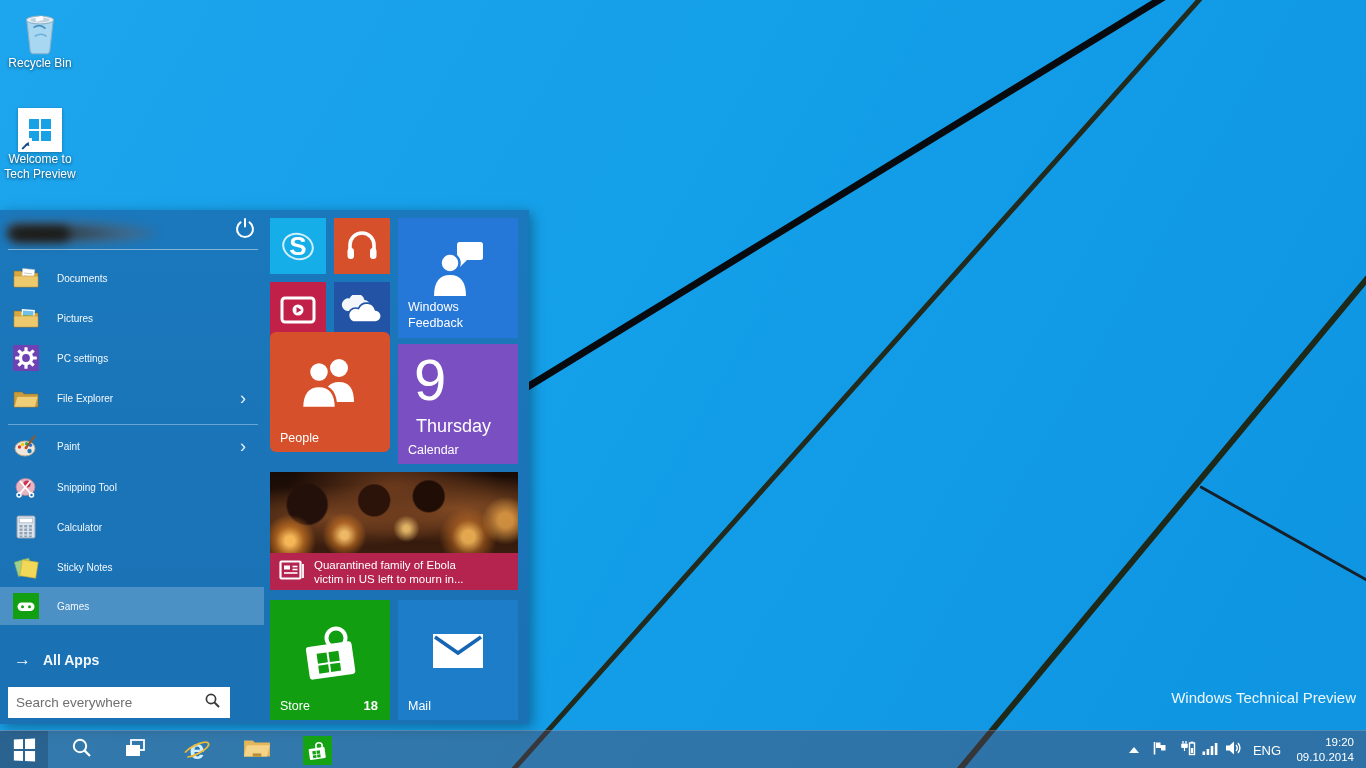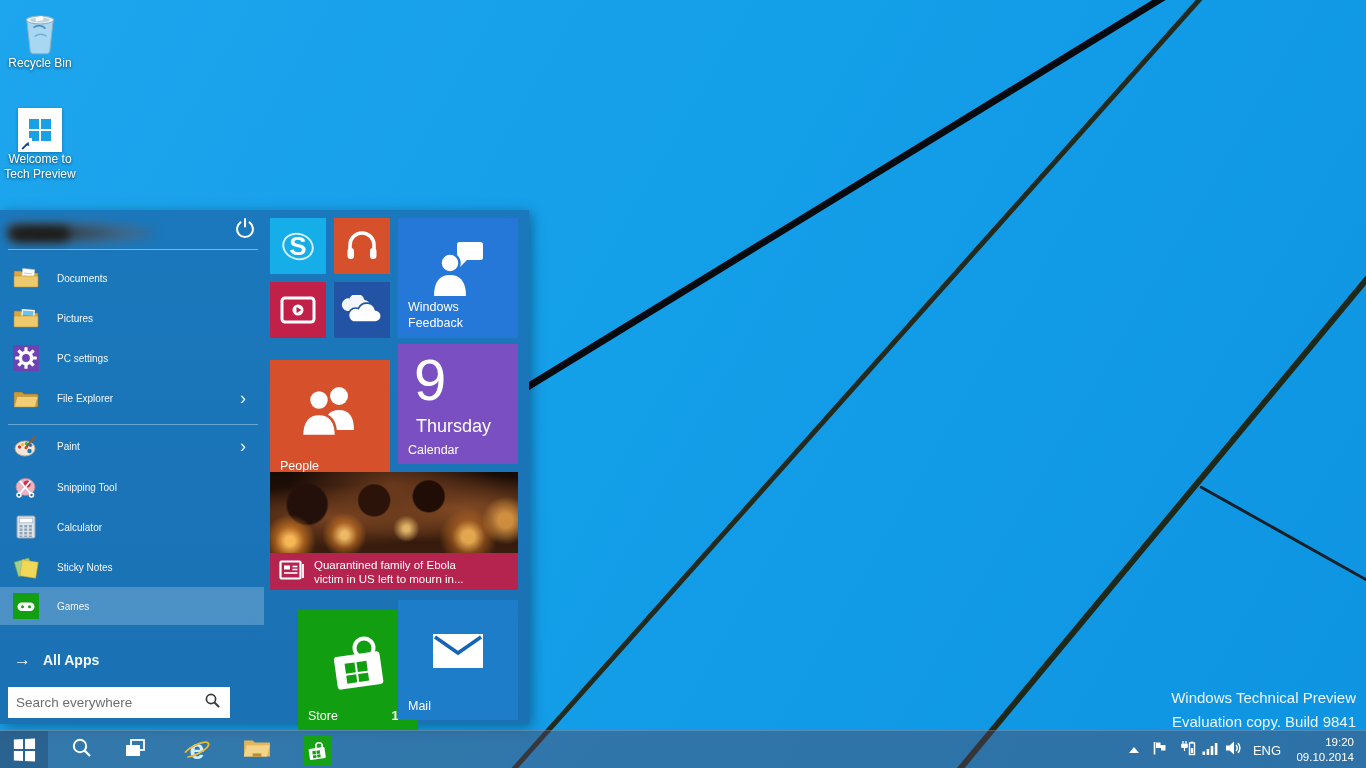--- a/index.html
+++ b/index.html
@@ -103,21 +103,21 @@
   .t-center { position:absolute; inset:0; display:flex; align-items:center; justify-content:center; }
   #tile-skype { left:270px; top:8px; width:56px; height:56px; background:#16aee8; }
   #skype-ring { position:absolute; left:12px; top:15px; width:32px; height:27px;
     border:2px solid rgba(255,255,255,.8); border-radius:50%; transform:rotate(18deg); }
   #tile-skype b { font-size:26px; font-weight:bold; }
   #tile-music { left:334px; top:8px; width:56px; height:56px; background:#d6502b; }
   #tile-feedback { left:398px; top:8px; width:120px; height:120px; background:#2577d8; }
   #tile-feedback .t-label { line-height:16px; }
   #tile-video { left:270px; top:72px; width:56px; height:56px; background:#c12049; }
   #tile-onedrive { left:334px; top:72px; width:56px; height:56px; background:#2353a4; }
-  #tile-people { left:270px; top:150px; width:120px; height:120px; background:#d6502b; }
+  #tile-people { left:270px; top:122px; width:120px; height:120px; background:#d6502b;border-radius:6px; }
   #tile-calendar { left:398px; top:134px; width:120px; height:120px; background:#7a4fc1; }
   #cal-day { position:absolute; left:16px; top:2px; font-size:58px; font-weight:300; }
   #cal-weekday { position:absolute; left:18px; top:72px; font-size:18px; }
   #tile-news { left:270px; top:262px; width:248px; height:118px; background:#2a140a; }
   #news-photo { position:absolute; left:0; top:0; width:248px; height:81px;
     background:
       radial-gradient(circle at 8% 85%, rgba(255,190,90,.95) 0 2%, rgba(255,150,40,.5) 6%, transparent 11%),
       radial-gradient(circle at 30% 78%, rgba(255,200,110,.9) 0 2%, rgba(240,140,40,.45) 7%, transparent 12%),
       radial-gradient(circle at 55% 70%, rgba(255,210,120,.8) 0 2%, transparent 9%),
       radial-gradient(circle at 80% 80%, rgba(255,190,90,.85) 0 3%, rgba(230,130,40,.4) 8%, transparent 14%),
@@ -126,21 +126,21 @@
       radial-gradient(circle at 64% 30%, #1f0d06 0 9%, transparent 10%),
       radial-gradient(circle at 15% 40%, #24100a 0 9%, transparent 10%),
       radial-gradient(ellipse at 50% 20%, #6b3a1d 0%, transparent 60%),
       radial-gradient(ellipse at 75% 45%, #8a5026 0%, transparent 55%),
       radial-gradient(ellipse at 25% 55%, #7a4522 0%, transparent 50%),
       linear-gradient(#170a05, #3a1d0e); }
   #news-banner { position:absolute; left:0; bottom:0; width:248px; height:37px; background:#b5234f;
     display:flex; align-items:center; }
   #news-banner .headline { font-size:11.5px; line-height:14px; margin-left:9px; }
   #news-icon { margin-left:9px; flex:0 0 26px; }
-  #tile-store { left:270px; top:400px; width:120px; height:120px; background:#119e11;margin-left:28px; }
+  #tile-store { left:270px; top:390px; width:120px; height:120px; background:#119e11; }
   #store-badge { position:absolute; right:12px; bottom:7px; font-size:13px; font-weight:bold; }
   #tile-mail { left:398px; top:390px; width:120px; height:120px; background:#1e7dc8; }
 </style>
 </head>
 <body>
 
 <div id="screen">
 
   <div id="wallpaper">
     <div id="shade-wedge"></div>
@@ -180,21 +180,20 @@
       </div>
     </div>
     <div class="desk-label" style="">
       <div>Welcome to</div>
       <div>Tech Preview</div>
     </div>
   </div>
 
   <div class="abs" id="watermark">
     <div>Windows Technical Preview</div>
-    <div>Evaluation copy. Build 9841</div>
   </div>
 
   <div class="abs" id="start-menu">
 
     <div class="abs" id="user-blob1"></div>
     <div class="abs" id="user-blob2"></div>
 
     <div class="abs" id="power-button">
       <span>
         <svg width="22" height="22" viewBox="-11 -11 22 22">

